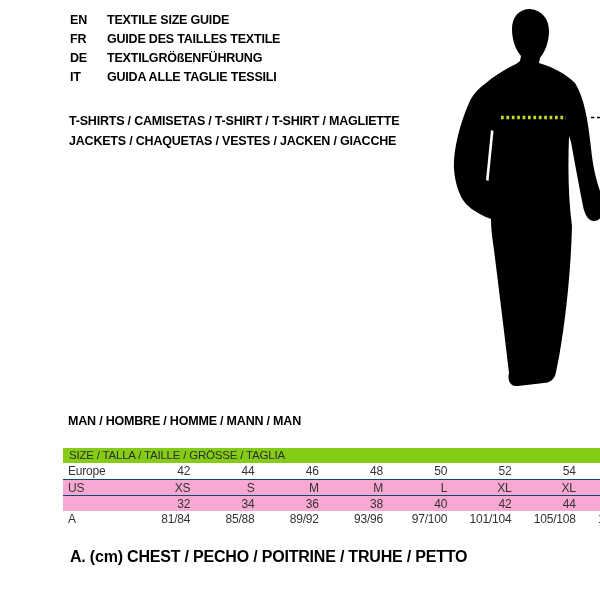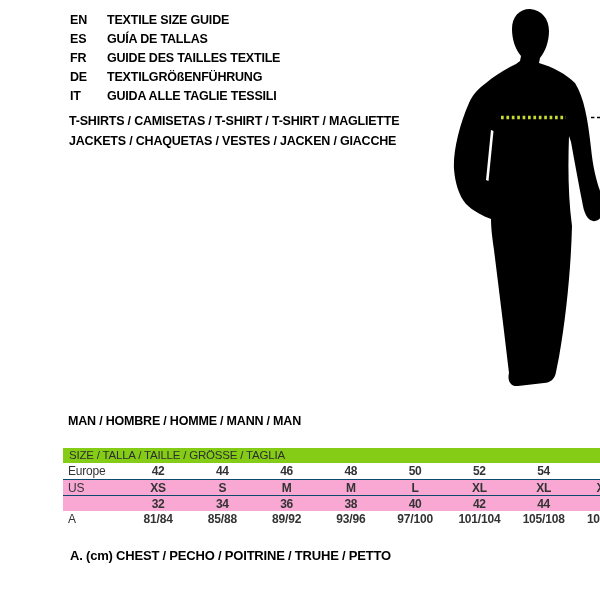--- a/index.html
+++ b/index.html
@@ -22,38 +22,34 @@
   .man-title { position:absolute; top:414px; left:20px; font-weight:bold;
     font-size:12.5px; letter-spacing:-0.2px;text-align:center; }
   
   .size-table { position:absolute; top:448px; left:15px; width:577px;
     font-size:12px; color:#333; letter-spacing:-0.2px; }
   .thead { background:#84cc16; height:15px; line-height:15px; padding-left:6px;
     color:#2e2e2e; font-size:11.5px; }
   .t-row { display:flex; height:16px; line-height:16px; }
   .t-row.shaded { background:#f9a8d4; border-top:1px solid #0c4a6e; box-sizing:border-box; }
   .t-label { width:63px; padding-left:5px; box-sizing:border-box; }
-  .t-cell { flex:1; text-align:center;font-weight:bold; }
+  .t-cell { flex:1; text-align:right; }
   
   .footnote { position:absolute; top:548px; left:22px; font-weight:bold;
-    font-size:13px; letter-spacing:-0.2px; }
+    font-size:16px; letter-spacing:-0.2px; }
 </style>
 </head>
 <body>
 
 <div class="page">
 
   <div class="lang-list">
       <div class="lang-row">
         <span class="lang-code">EN</span>
         <span>TEXTILE SIZE GUIDE</span>
-      </div>
-      <div class="lang-row">
-        <span class="lang-code">ES</span>
-        <span>GUÍA DE TALLAS</span>
       </div>
       <div class="lang-row">
         <span class="lang-code">FR</span>
         <span>GUIDE DES TAILLES TEXTILE</span>
       </div>
       <div class="lang-row">
         <span class="lang-code">DE</span>
         <span>TEXTILGRÖßENFÜHRUNG</span>
       </div>
       <div class="lang-row">

